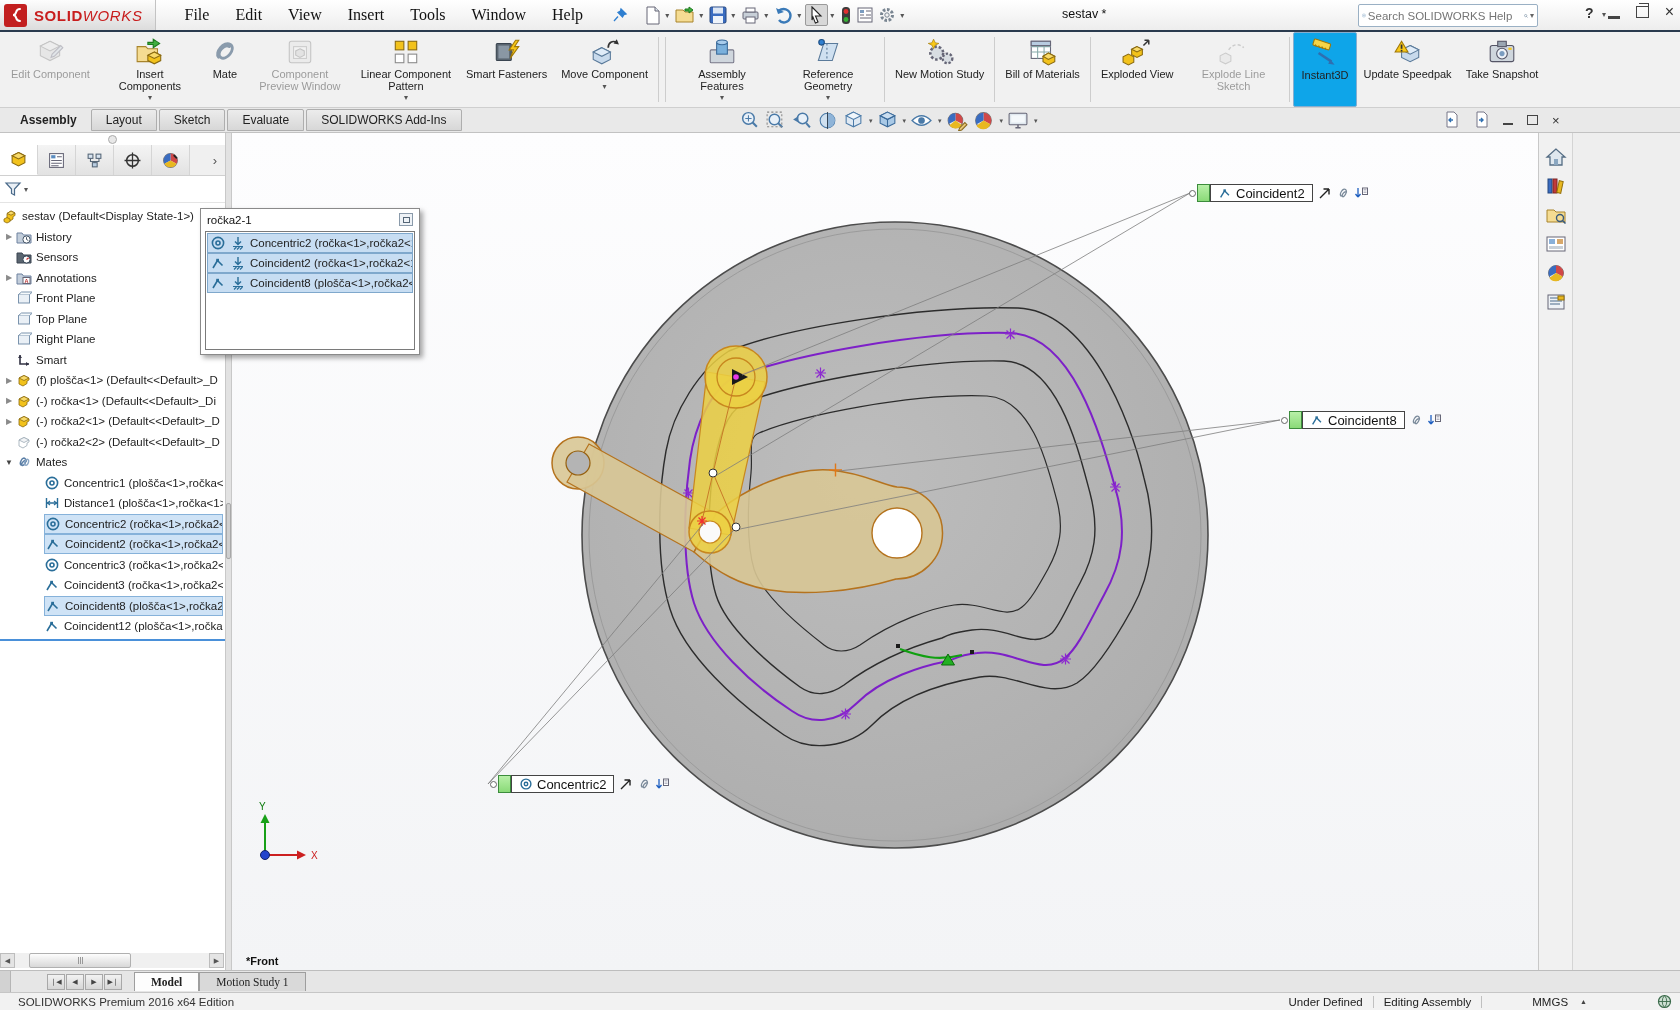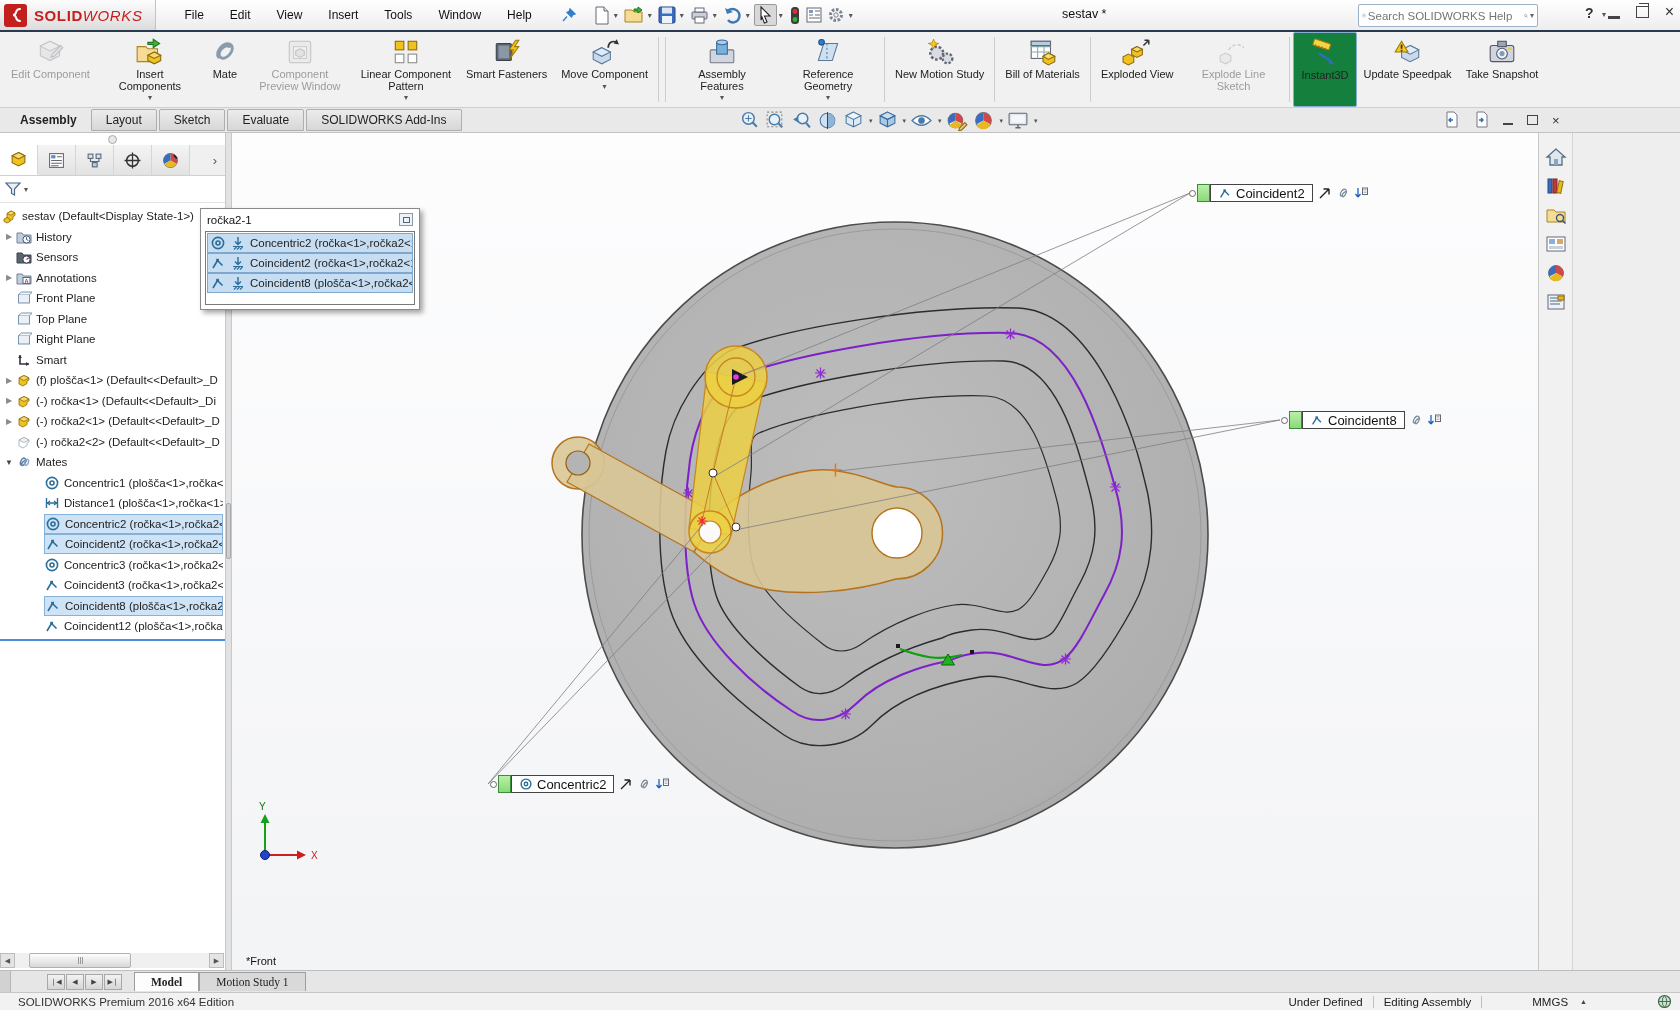--- a/index.html
+++ b/index.html
@@ -7,21 +7,21 @@
   svg{display:block}
 
   
   .titlebar{position:absolute;left:0;top:0;width:1680px;height:30px;background:linear-gradient(#ffffff,#ededed);border-bottom:2px solid #2a3a4e;display:flex;align-items:center;}
   .logo{display:flex;align-items:center;height:30px;padding:0 12px 0 4px;background:linear-gradient(#fdfdfd,#dcdcdc);border-right:1px solid #c3c3c3;}
   .dsq{width:23px;height:23px;border-radius:3px;background:#c21f1f;margin-right:7px;display:flex;align-items:center;justify-content:center;}
   .brand{font-size:15px;color:#c81d1d;letter-spacing:.6px;font-style:italic;}
   .brand b{font-style:normal;}
   .brand span{font-weight:300;}
   .menus{display:flex;margin-left:16px;}
-  .menu{padding:0 13px;font-size:12px;color:#111;}
+  .menu{padding:0 13px;font-size:16px;color:#111;font-family:Liberation Serif, serif;}
   .pin{margin-left:16px;}
   .qbar{display:flex;align-items:center;margin-left:14px;}
   .qbtn{display:flex;align-items:center;padding:1px 2px;border-radius:2px;}
   .qbtn.sel{background:#d8d8d8;border:1px solid #9a9a9a;}
   .qdd{font-size:8px;color:#555;margin:0 4px 0 2px;}
   .doctitle{position:absolute;left:1062px;top:7px;font-size:12.5px;color:#111;}
   .search{position:absolute;left:1358px;top:4px;width:172px;height:21px;border:1px solid #9ab0c4;background:#fff;display:flex;align-items:center;border-radius:2px;padding:0 3px;}
   .search input{border:0;outline:0;flex:1;font-size:11.5px;color:#555;background:transparent;font-family:"Liberation Sans",sans-serif;}
   .sdd{font-size:8px;color:#666;margin-left:2px;}
   .helpq{position:absolute;left:1585px;top:5px;font-size:14px;font-weight:bold;color:#333;}
@@ -32,21 +32,21 @@
   .wres::after{content:"";position:absolute;left:2px;top:-4px;width:9px;height:8px;border:1.5px solid #444;border-bottom:0;border-left:0;}
   .wclose{font-size:16px;color:#333;line-height:16px;}
 
   
   .ribbon{position:absolute;left:0;top:32px;width:1680px;height:76px;background:#f1f1f1;border-bottom:1px solid #cfcfcf;display:flex;align-items:stretch;padding-left:4px;box-sizing:border-box;}
   .rbtn{display:flex;flex-direction:column;align-items:center;padding:5px 7px 2px;box-sizing:border-box;}
   .rbtn .ric{height:30px;display:flex;align-items:center;}
   .rlbl{font-size:11px;line-height:11.5px;text-align:center;color:#222;max-width:92px;margin-top:2px;}
   .rdd{font-size:8px;color:#555;margin-top:1px;}
   .rbtn.dis{opacity:.42;}
-  .rbtn.act{background:#15803d;border:1px solid #86aed0;border-radius:2px;}
+  .rbtn.act{background:#0ea5e9;border:1px solid #86aed0;border-radius:2px;}
   .vsep{width:1px;background:#cdcdcd;margin:5px 3px;}
 
   
   .tabrow{position:absolute;left:0;top:108px;width:1680px;height:25px;background:#e9e9e9;border-bottom:1px solid #c2c2c2;box-sizing:border-box;}
   .ctabs{position:absolute;left:6px;top:0;height:24px;display:flex;align-items:center;}
   .ctab{padding:3px 14px;font-size:12px;color:#222;}
   .ctab.on{font-weight:bold;}
   .ctab.off{background:linear-gradient(#ececec,#d7d7d7);border:1px solid #aeaeae;border-radius:2px 2px 0 0;margin-right:2px;}
   .hud{position:absolute;left:738px;top:1px;display:flex;align-items:center;gap:3px;}
   .hbtn{display:flex;align-items:center;padding:1px;}
@@ -76,34 +76,34 @@
   .endbar{position:absolute;left:0;width:226px;height:2px;background:#4a90d9;}
   .hscroll{position:absolute;left:0;bottom:2px;width:224px;height:15px;background:#f0f0f0;display:flex;align-items:center;}
   .sarr{width:15px;height:15px;background:#e4e4e4;border:1px solid #bdbdbd;box-sizing:border-box;display:flex;align-items:center;justify-content:center;font-size:7px;color:#555;}
   .sthumb{margin-left:14px;width:100px;height:13px;background:linear-gradient(#fdfdfd,#d8d8d8);border:1px solid #b0b0b0;border-radius:2px;display:flex;align-items:center;justify-content:center;gap:1px;}
   .sthumb i{width:1px;height:7px;background:#999;}
   .strack{flex:1;}
   .splitter{position:absolute;left:226px;top:133px;width:6px;height:837px;background:#e2e2e2;border-right:1px solid #c8c8c8;box-sizing:border-box;}
   .sphandle{position:absolute;left:0;top:370px;width:5px;height:56px;background:#cfcfcf;border:1px solid #a8a8a8;border-radius:2px;box-sizing:border-box;}
 
   .viewport{position:absolute;left:232px;top:133px;width:1306px;height:837px;background:linear-gradient(#fdfdfe,#f3f4f6);overflow:hidden;}
-  .viewlabel{position:absolute;left:14px;top:822px;font-size:11px;font-weight:normal;color:#111;}
+  .viewlabel{position:absolute;left:14px;top:822px;font-size:11px;font-weight:bold;color:#111;}
 
   .rstrip{position:absolute;left:1538px;top:133px;width:34px;height:837px;background:#f1f1f1;border-left:1px solid #c8c8c8;box-sizing:border-box;display:flex;flex-direction:column;align-items:center;padding-top:14px;gap:9px;}
   .rgutter{position:absolute;left:1572px;top:133px;width:108px;height:837px;background:#eeeeee;border-left:1px solid #d4d4d4;box-sizing:border-box;}
 
   
   .callout{position:absolute;display:flex;align-items:center;height:20px;z-index:5;}
   .cdot{width:5px;height:5px;border:1px solid #666;border-radius:50%;background:#fff;margin-right:1px;}
   .cgreen{width:13px;height:18px;background:linear-gradient(#b8f0a8,#8ada78);border:1px solid #3c8c3c;box-sizing:border-box;}
   .cbox{display:flex;align-items:center;gap:4px;background:#fff;border:1px solid #444;height:18px;padding:0 7px;font-size:13px;color:#111;box-sizing:border-box;}
   .cicons{display:flex;align-items:center;gap:5px;margin-left:5px;}
 
   
-  .popup{position:absolute;left:200px;top:208px;width:220px;height:102px;background:#fff;border:1px solid #8a8a8a;box-shadow:3px 3px 5px rgba(0,0,0,.35);z-index:50;box-sizing:border-box;}
+  .popup{position:absolute;left:200px;top:208px;width:220px;height:147px;background:#fff;border:1px solid #8a8a8a;box-shadow:3px 3px 5px rgba(0,0,0,.35);z-index:50;box-sizing:border-box;}
   .ptitle{height:21px;display:flex;align-items:center;padding:0 6px;font-size:11.5px;color:#111;}
   .pclose{margin-left:auto;width:12px;height:11px;border:1px solid #8a9aaa;background:#eef2f6;display:flex;align-items:center;justify-content:center;}
   .pclose i{width:5px;height:4px;border:1px solid #567;}
   .plist{position:absolute;left:4px;right:4px;top:22px;bottom:4px;border:1px solid #7a7a7a;background:#fff;padding:1px;}
   .prow{display:flex;align-items:center;gap:4px;height:20px;background:#c7ddf2;border:1px solid #7fa8cc;box-sizing:border-box;margin-bottom:0px;font-size:11.5px;white-space:nowrap;overflow:hidden;padding:0 2px;}
 
   
   .doctabs{position:absolute;left:0;top:970px;width:1680px;height:22px;background:#e6e6e6;border-top:1px solid #bdbdbd;display:flex;align-items:center;box-sizing:border-box;}
   .grip{width:10px;height:22px;background:#d2d2d2;border-right:1px solid #b5b5b5;}
   .nav{display:flex;margin-left:36px;gap:1px;}

